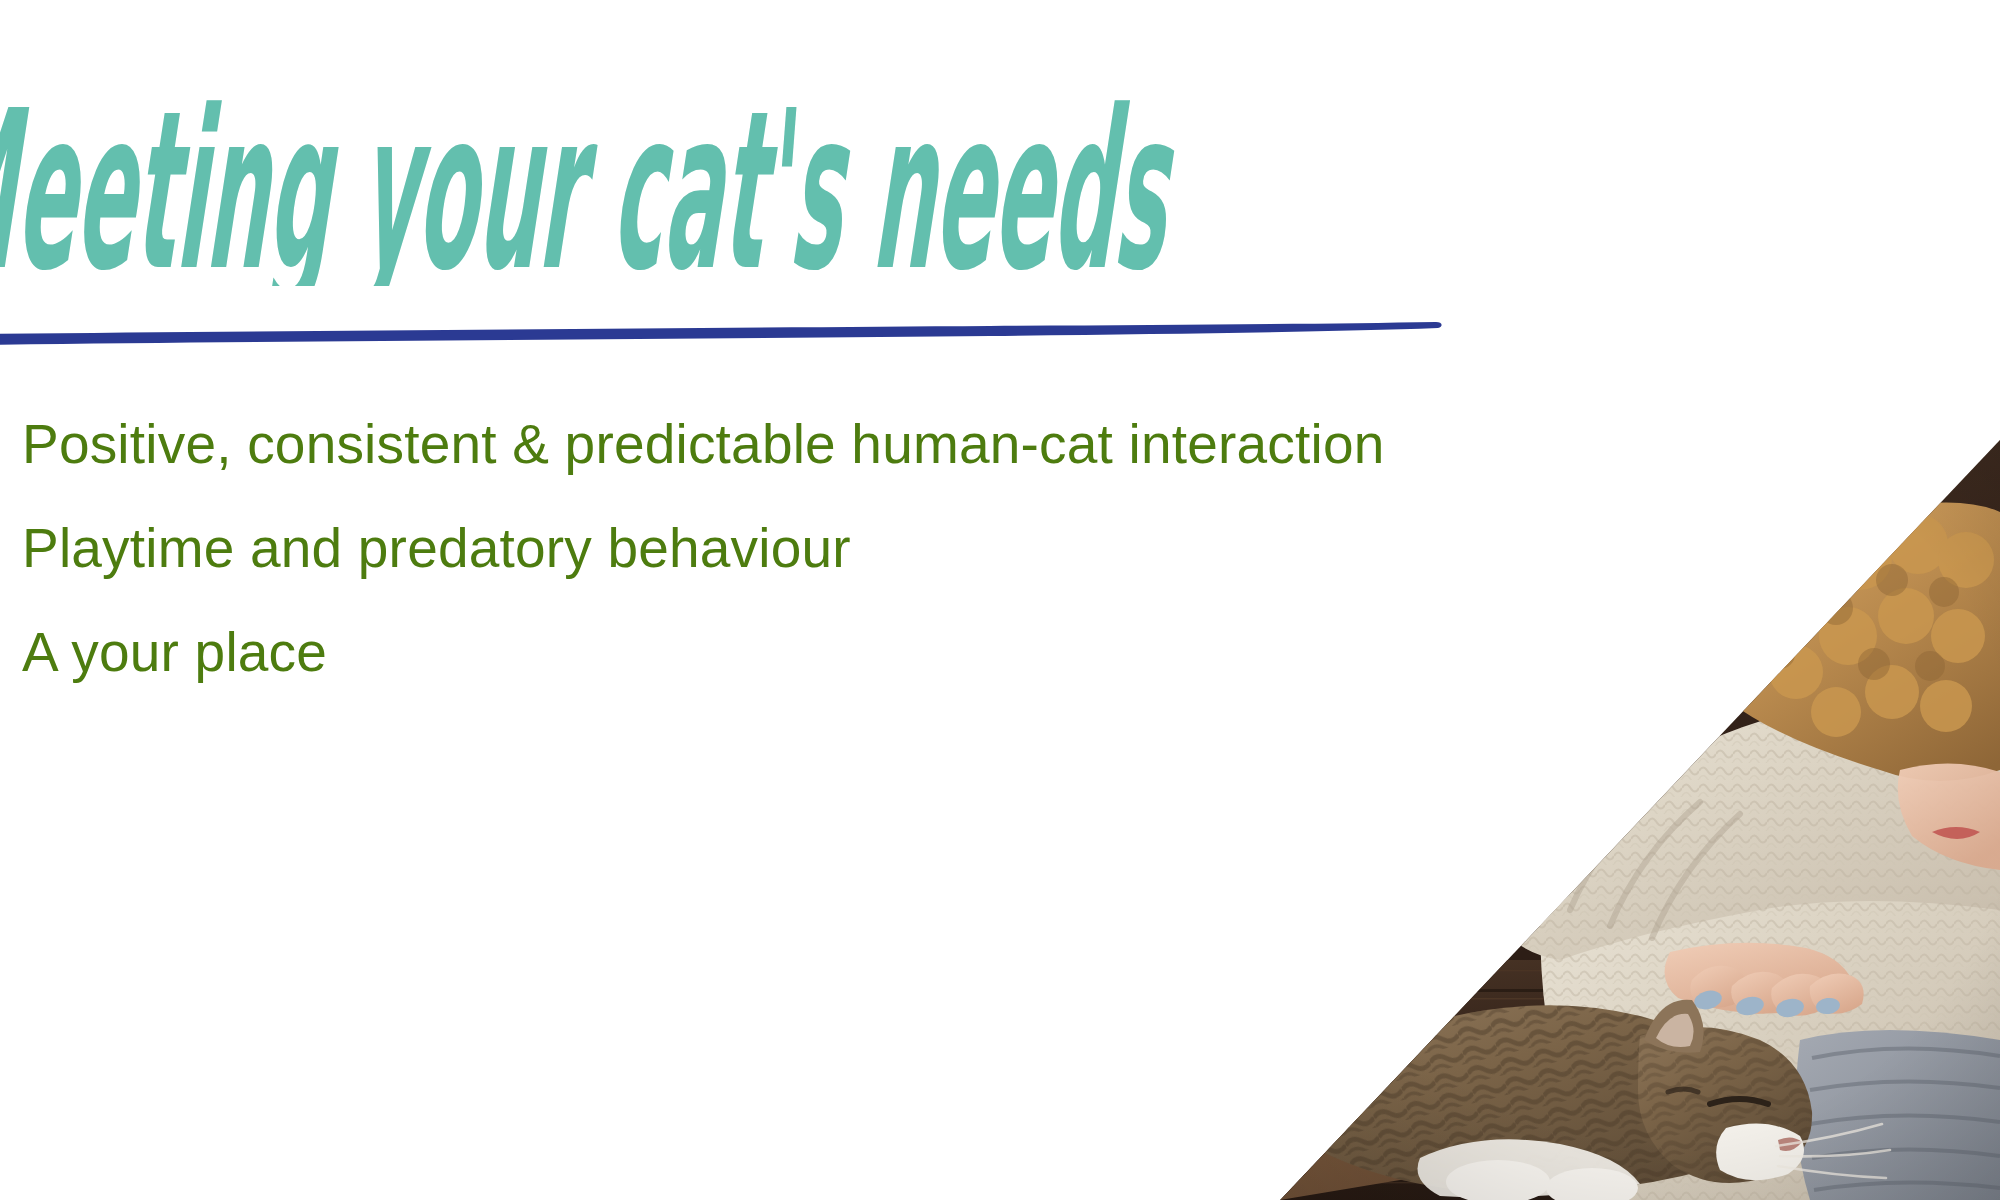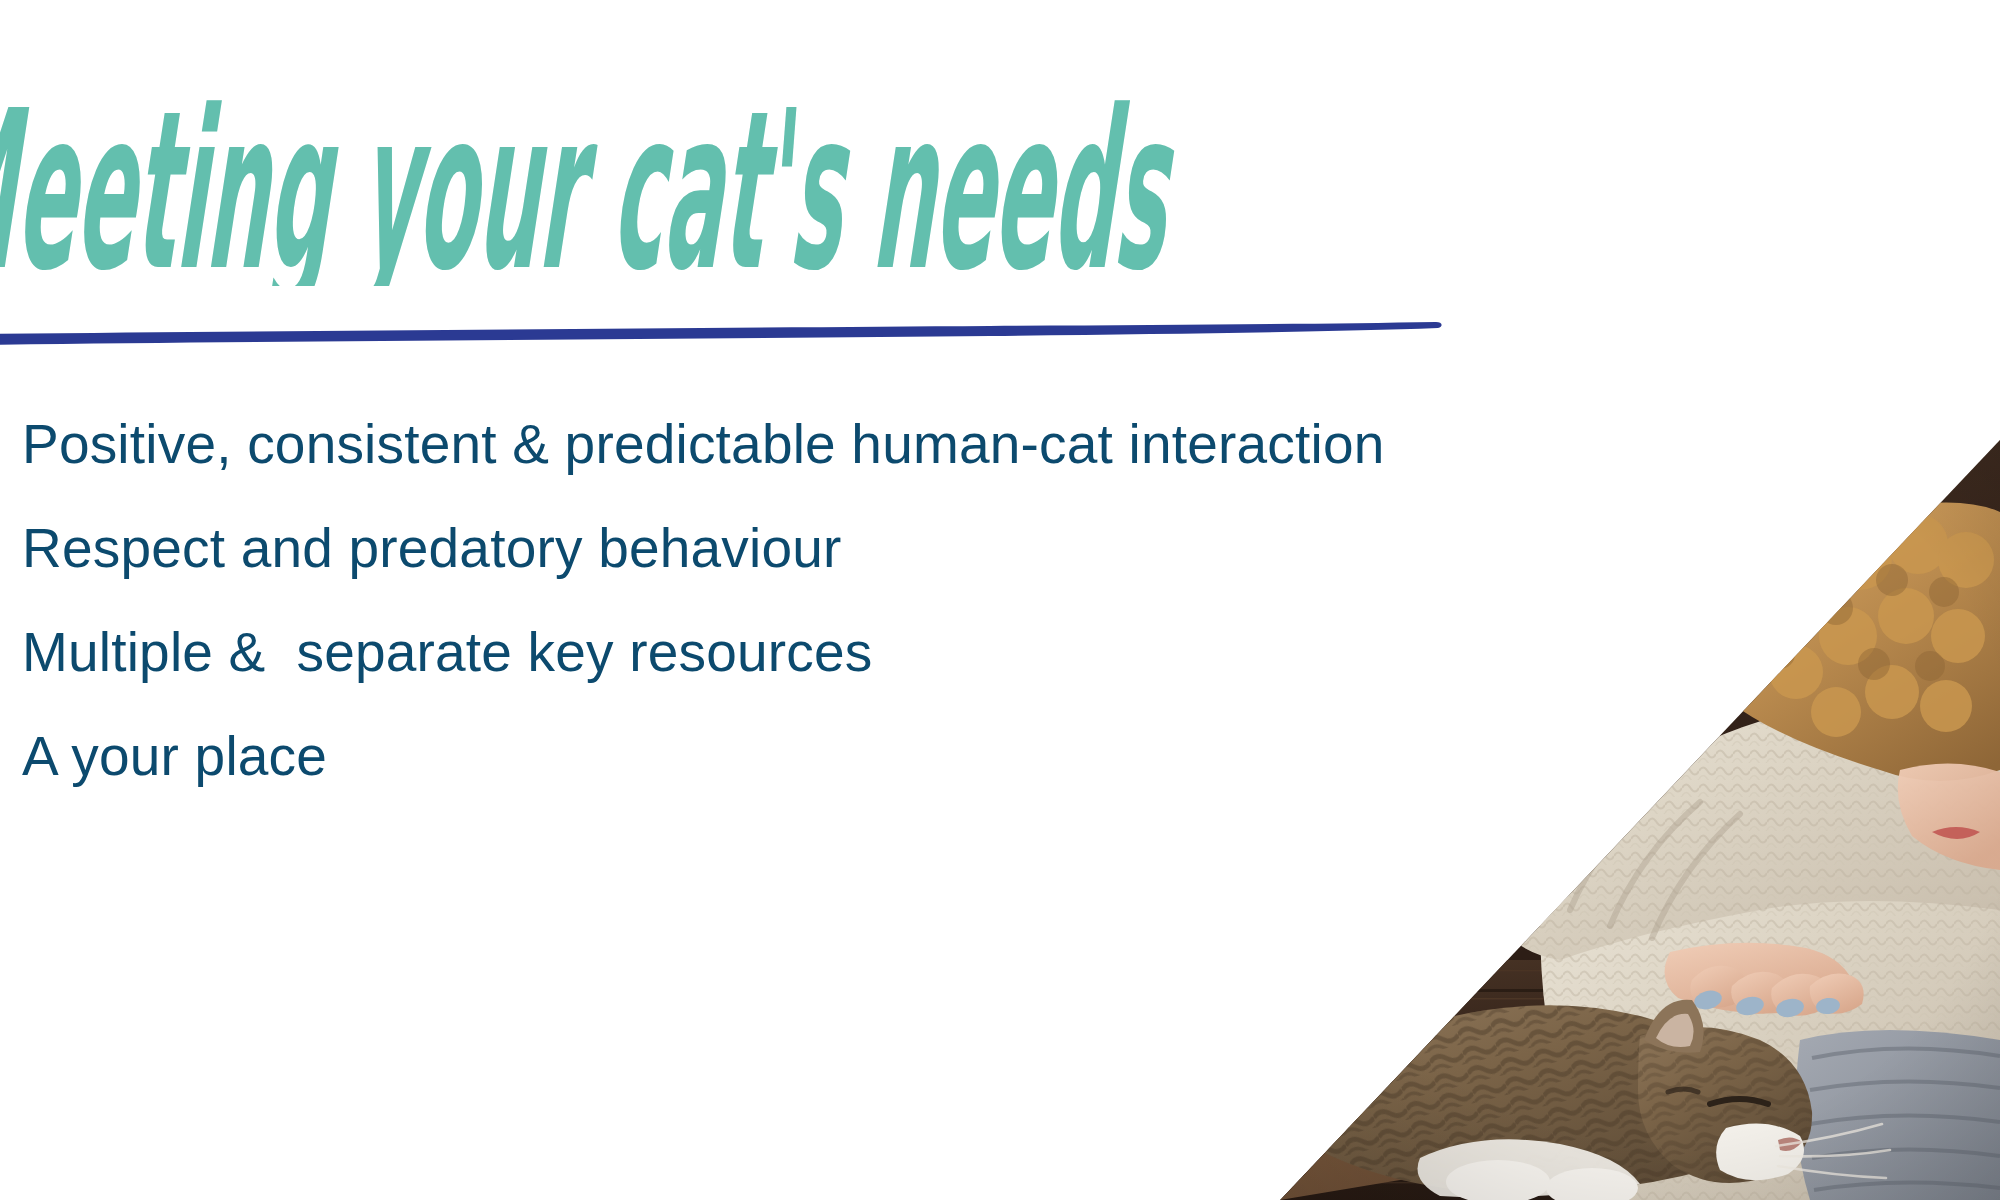--- a/index.html
+++ b/index.html
@@ -39,21 +39,21 @@
   }
 
   
   #bullets {
     position:absolute;
     left:22px;
     top:392px;
     width:1960px;
   }
   .bullet-line {
-    color:#0c4a6e;
+    color:#4d7c0f;
     font-family:"Liberation Sans", sans-serif;
     font-weight:400;
     font-size:55px;
     line-height:104px;
     letter-spacing:0.2px;
     white-space:pre;
     -webkit-font-smoothing:antialiased;
   }
 
   
@@ -108,22 +108,21 @@
     <path d="M -20 34
              C 300 31, 700 28, 1000 26
              C 1180 25, 1330 24, 1446 22
              C 1452 22, 1454 26, 1448 28
              C 1340 32, 1180 34, 1000 36
              C 700 39, 300 41, -20 45 Z" fill="#2b3a93"></path>
   </svg>
 
   <div id="bullets">
     <div class="bullet-line">Positive, consistent &amp; predictable human-cat interaction</div>
-    <div class="bullet-line">Respect and predatory behaviour</div>
-    <div class="bullet-line">Multiple &amp;  separate key resources</div>
+    <div class="bullet-line">Playtime and predatory behaviour</div>
     <div class="bullet-line">A your place</div>
   </div>
 
   <div id="photo-clip">
     <div id="photo-triangle">
       <div id="photo-inner">
         <svg width="760" height="760" viewBox="0 0 760 760" xmlns="http://www.w3.org/2000/svg" preserveAspectRatio="xMidYMid slice">
           <defs>
             <linearGradient id="gFloor" x1="0" y1="0" x2="0.3" y2="1">
               <stop offset="0%" stop-color="#4a3526"></stop>

